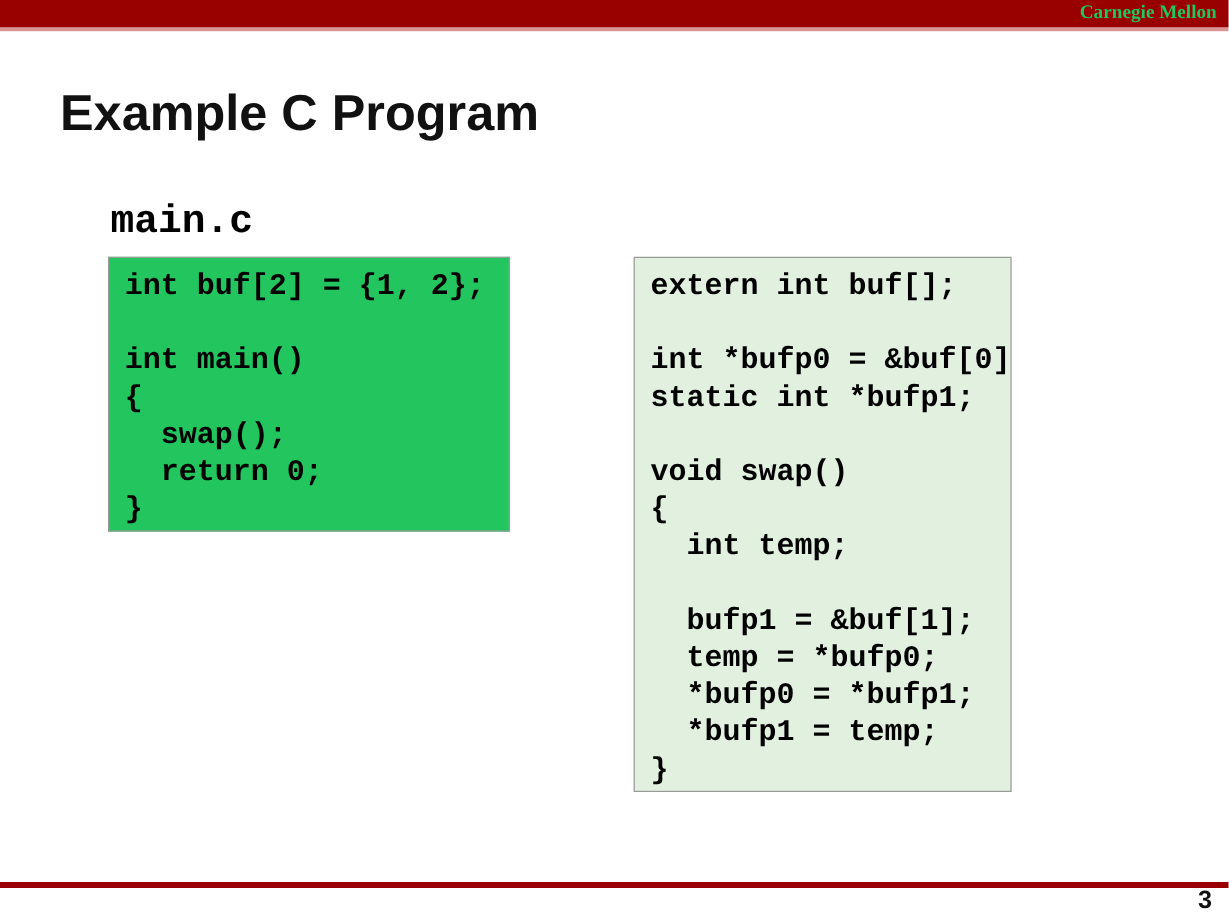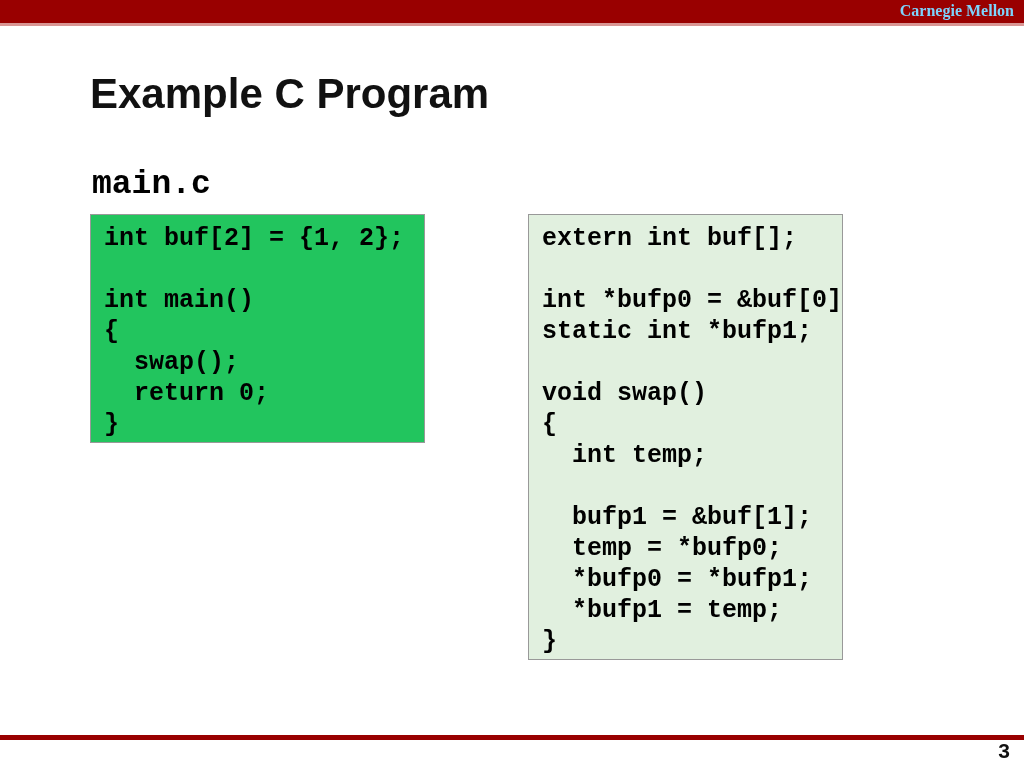--- a/index.html
+++ b/index.html
@@ -17,42 +17,41 @@
   .top-bar {
     position: absolute;
     left: 0; top: 0;
     width: 1024px; height: 23px;
     background: #990000;
   }
   .brand {
     position: absolute;
     right: 10px; top: 0;
     line-height: 22px;
-    color: #7dd3fc;
+    color: #22c55e;
     font-family: "Liberation Serif", serif;
     font-weight: bold;
     font-size: 16px;
     white-space: nowrap;
   }
   .top-bar-underline {
     position: absolute;
     left: 0; top: 23px;
     width: 1024px; height: 3px;
     background: #D99694;
   }
 
   .title {
     position: absolute;
     left: 50px; top: 70px;
     font-size: 42px;
     line-height: 48px;
     font-weight: bold;
     color: #111111;
     white-space: nowrap;
-    margin-left: 40px;
   }
 
   .filename {
     position: absolute;
     font-family: "Liberation Mono", "DejaVu Sans Mono", monospace;
     font-weight: bold;
     font-size: 33px;
     line-height: 38px;
     color: #000000;
     white-space: nowrap;

